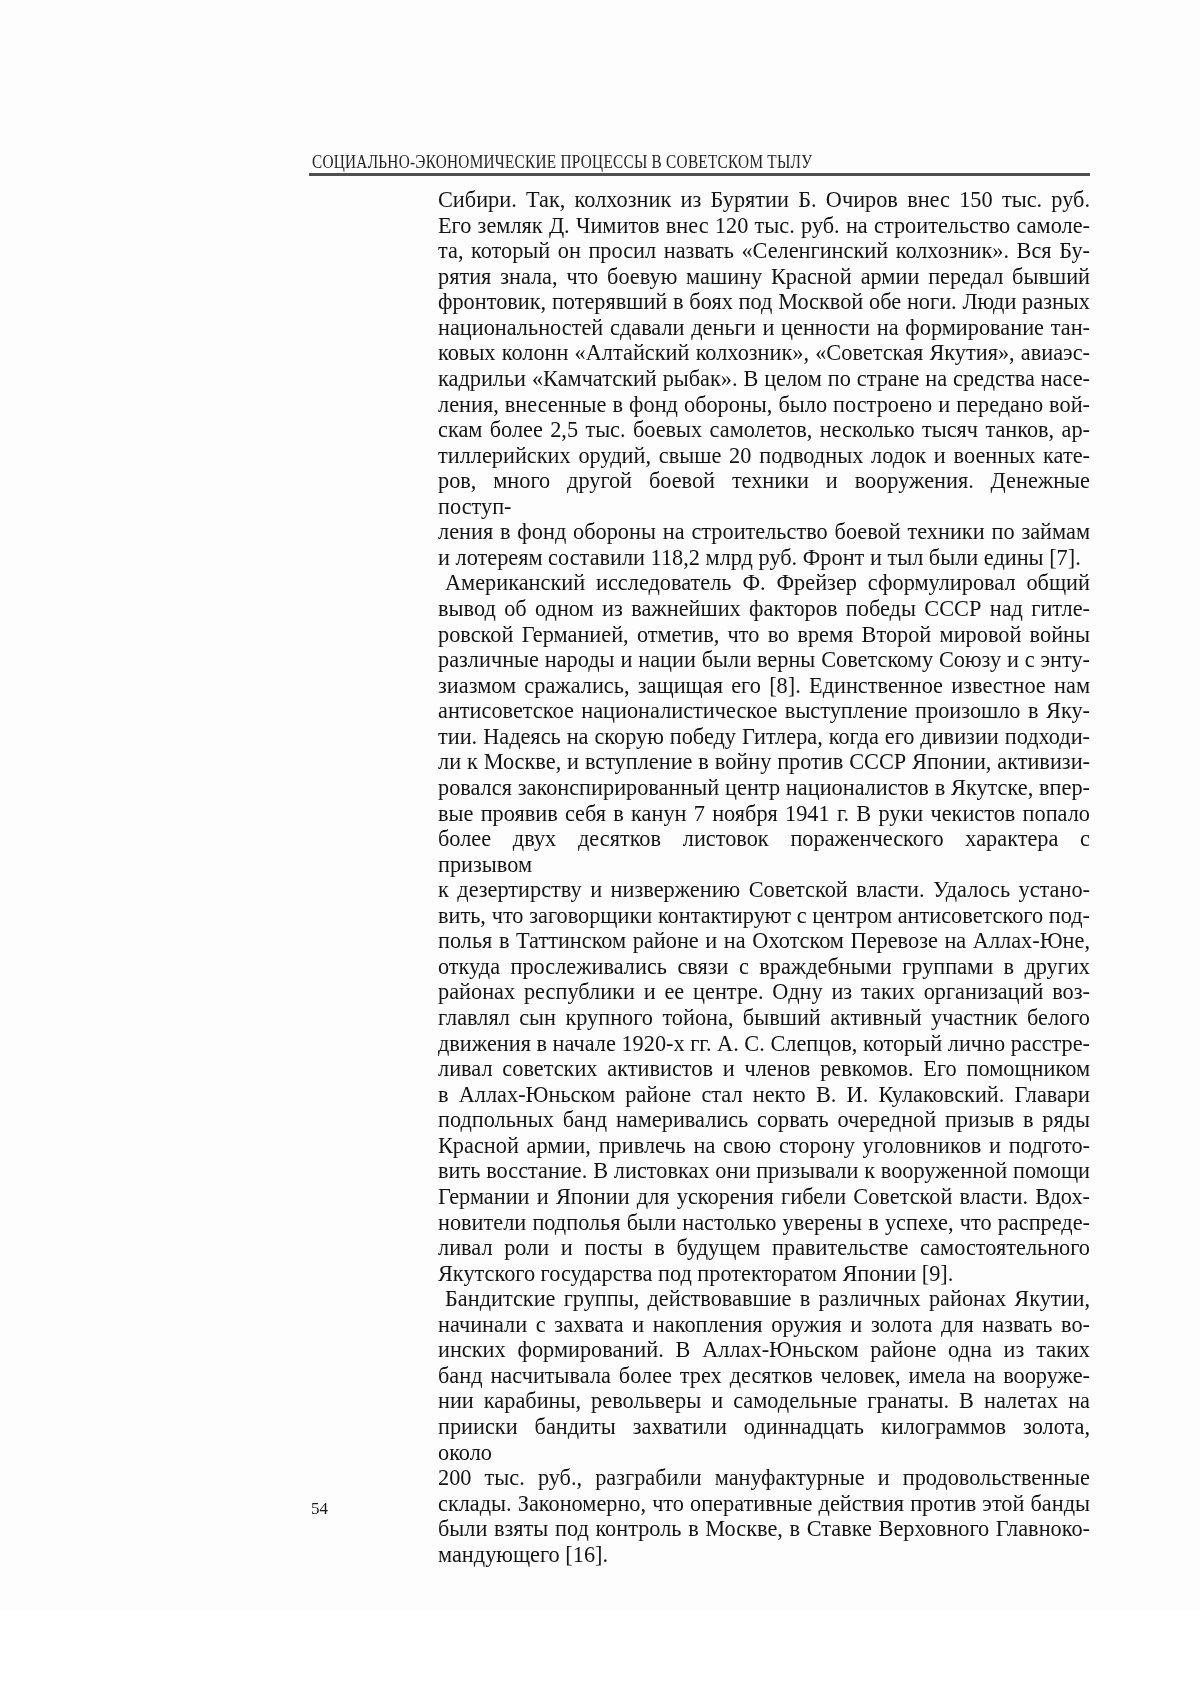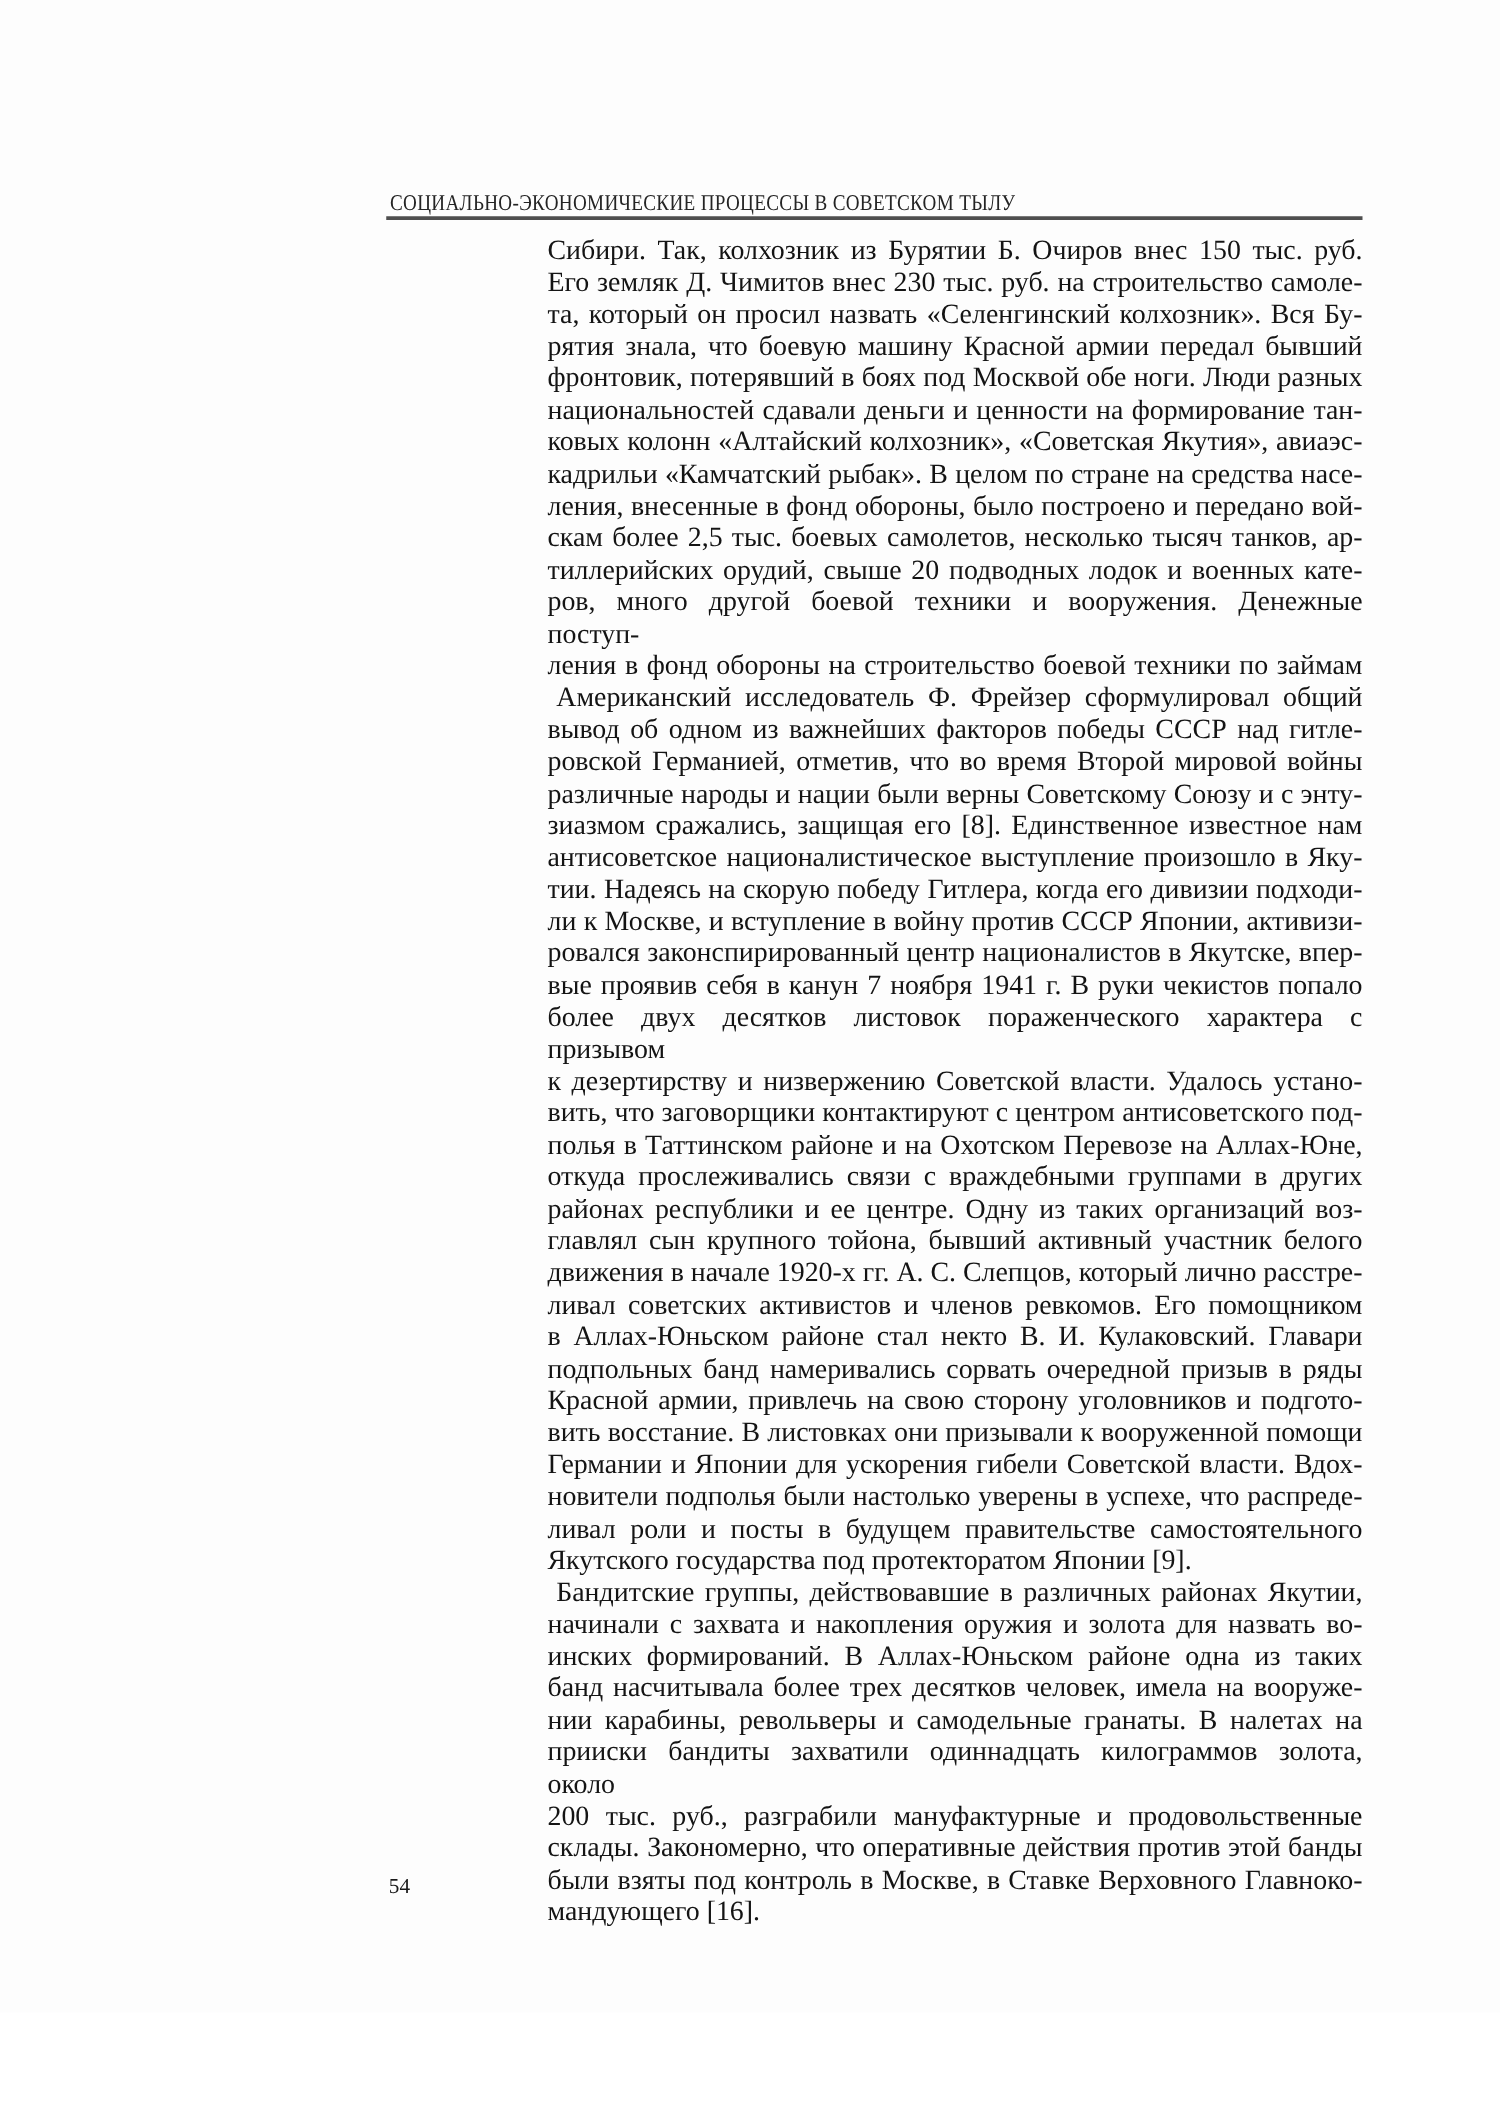--- a/index.html
+++ b/index.html
@@ -61,32 +61,33 @@
 </style>
 </head>
 <body>
 
 <div class="page">
   <div class="running-head">СОЦИАЛЬНО-ЭКОНОМИЧЕСКИЕ ПРОЦЕССЫ В СОВЕТСКОМ ТЫЛУ</div>
   <div class="header-rule"></div>
   <main class="body-text">
       <div class="paragraph">
         <div class="line first">Сибири. Так, колхозник из Бурятии Б. Очиров внес 150 тыс. руб.</div>
-        <div class="line">Его земляк Д. Чимитов внес 230 тыс. руб. на строительство самоле-</div>
+        <div class="line">Его земляк Д. Чимитов внес 120 тыс. руб. на строительство самоле-</div>
         <div class="line">та, который он просил назвать «Селенгинский колхозник». Вся Бу-</div>
         <div class="line">рятия знала, что боевую машину Красной армии передал бывший</div>
         <div class="line">фронтовик, потерявший в боях под Москвой обе ноги. Люди разных</div>
         <div class="line">национальностей сдавали деньги и ценности на формирование тан-</div>
         <div class="line">ковых колонн «Алтайский колхозник», «Советская Якутия», авиаэс-</div>
         <div class="line">кадрильи «Камчатский рыбак». В целом по стране на средства насе-</div>
         <div class="line">ления, внесенные в фонд обороны, было построено и передано вой-</div>
         <div class="line">скам более 2,5 тыс. боевых самолетов, несколько тысяч танков, ар-</div>
         <div class="line">тиллерийских орудий, свыше 20 подводных лодок и военных кате-</div>
         <div class="line">ров, много другой боевой техники и вооружения. Денежные поступ-</div>
         <div class="line">ления в фонд обороны на строительство боевой техники по займам</div>
+        <div class="line para-end">и лотереям составили 118,2 млрд руб. Фронт и тыл были едины [7].</div>
       </div>
       <div class="paragraph indent">
         <div class="line first">Американский исследователь Ф. Фрейзер сформулировал общий</div>
         <div class="line">вывод об одном из важнейших факторов победы СССР над гитле-</div>
         <div class="line">ровской Германией, отметив, что во время Второй мировой войны</div>
         <div class="line">различные народы и нации были верны Советскому Союзу и с энту-</div>
         <div class="line">зиазмом сражались, защищая его [8]. Единственное известное нам</div>
         <div class="line">антисоветское националистическое выступление произошло в Яку-</div>
         <div class="line">тии. Надеясь на скорую победу Гитлера, когда его дивизии подходи-</div>
         <div class="line">ли к Москве, и вступление в войну против СССР Японии, активизи-</div>

